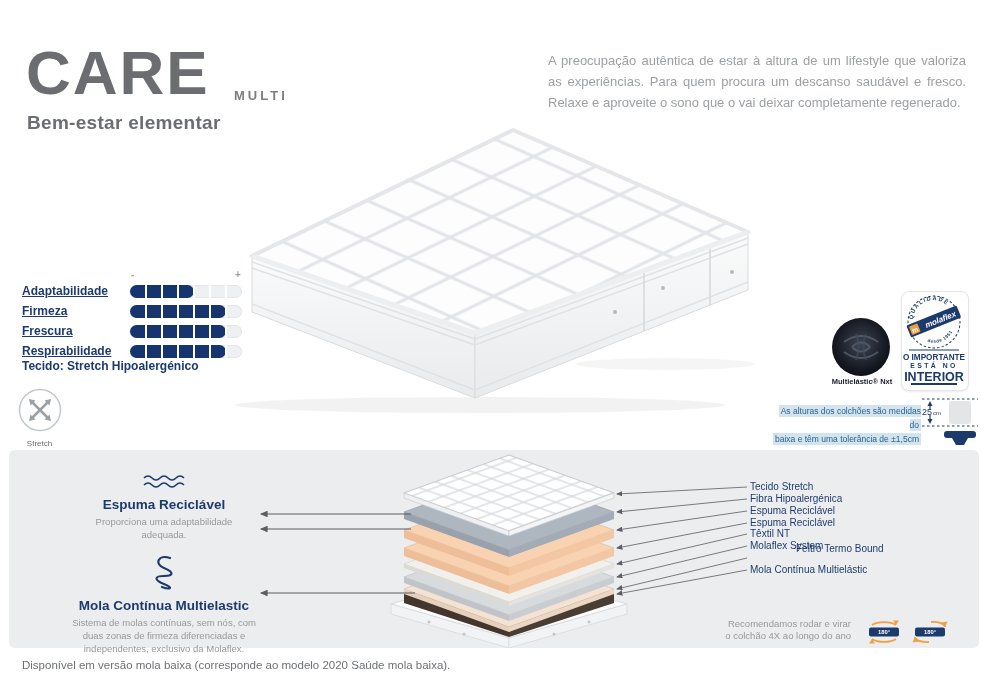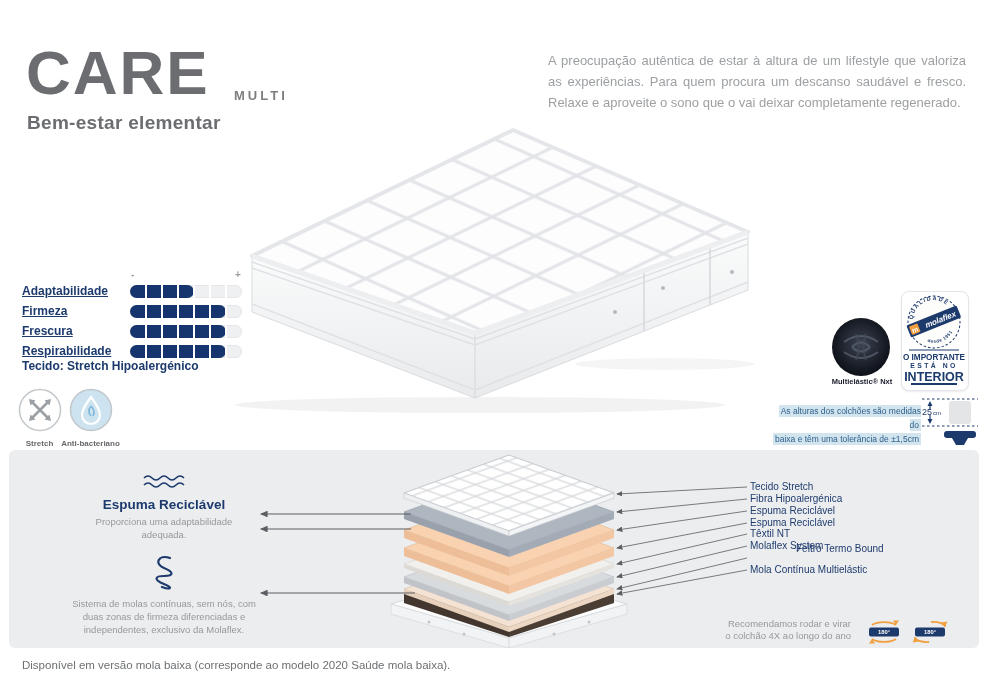--- a/index.html
+++ b/index.html
@@ -18,21 +18,21 @@
   .rating-row{display:flex;align-items:center;height:20px;}
   .rating-label{width:108px;font-size:12px;font-weight:700;color:#1d3a6d;text-decoration:underline;}
   .bar{position:relative;width:112px;height:13px;border-radius:7px;background:#eef0f2;box-shadow:inset 0 0 0 1px #e4e6e9;}
   .bar-fill{position:absolute;left:0;top:0;height:13px;background:#16356e;border-radius:7px;}
   .bar-div{position:absolute;top:0;width:2px;height:13px;background:#fff;}
   .fabric-note{left:22px;top:359px;font-size:12px;font-weight:700;color:#1d3a6d;}
 
   
   #features{left:14px;top:388px;display:flex;}
   .feature{width:51px;display:flex;flex-direction:column;align-items:center;}
-  .feature-label{margin-top:3px;font-size:8px;font-weight:700;color:#67696c;white-space:nowrap;}
+  .feature-label{margin-top:3px;font-size:8px;font-weight:400;color:#67696c;white-space:nowrap;}
 
   
   .spring-caption{left:816px;top:377px;width:92px;text-align:center;font-size:7.5px;font-weight:700;color:#1a1c2c;}
   .badge-box{left:901px;top:291px;width:66px;height:98px;background:#fff;border:1px solid #e3e5e8;border-radius:8px;box-shadow:0 1px 2px rgba(0,0,0,.08);}
   .note-block{left:765px;top:404px;width:156px;text-align:right;font-size:8.5px;line-height:14px;color:#2d5f8a;}
   .note-block span{background:#d2e4ee;padding:1px 2px;}
 
   
   .panel{left:9px;top:450px;width:970px;height:198px;background:#ecedef;border-radius:6px;}
   .callout{position:absolute;width:200px;text-align:center;}
@@ -150,28 +150,20 @@
             <line x1="30" y1="14" x2="14" y2="30"></line>
           </g>
           <g fill="#9ba0a5">
             <path d="M11,11 L17.5,12.5 L12.5,17.5 Z"></path>
             <path d="M33,33 L26.5,31.5 L31.5,26.5 Z"></path>
             <path d="M33,11 L31.5,17.5 L26.5,12.5 Z"></path>
             <path d="M11,33 L12.5,26.5 L17.5,31.5 Z"></path>
           </g>
         </svg></span>
       <span class="feature-label">Stretch</span>
-    </div>
-    <div class="feature">
-      <span><svg width="44" height="44" viewBox="0 0 44 44">
-          <circle cx="22" cy="22" r="20.5" fill="#cde4f0" stroke="#c2c7cb" stroke-width="1.5"></circle>
-          <path d="M22,9 C28,17 31,22 31,27 a9,9 0 0 1 -18,0 C13,22 16,17 22,9 Z" fill="none" stroke="#fff" stroke-width="2.2"></path>
-          <path d="M22,18 C25,21 26,24 24,28 M22,18 C19,22 19,25 22,28" fill="none" stroke="#7fb8d8" stroke-width="1.6"></path>
-        </svg></span>
-      <span class="feature-label">Anti-bacteriano</span>
     </div>
   </div>
 
 <svg class="abs" style="left:830px;top:316px" width="62" height="62" viewBox="0 0 62 62">
   <defs>
     <radialGradient id="sprg" cx="0.5" cy="0.45" r="0.6">
       <stop offset="0" stop-color="#3d4452"></stop>
         <stop offset="0.7" stop-color="#171b24"></stop>
         <stop offset="1" stop-color="#0a0c12"></stop>
     </radialGradient>
@@ -314,20 +306,21 @@
       <path d="M3,4 q4,-4 8,0 t8,0 t8,0 t8,0 t8,0" fill="none" stroke="#1d3a6d" stroke-width="1.6"></path>
       <path d="M3,11 q4,-4 8,0 t8,0 t8,0 t8,0 t8,0" fill="none" stroke="#1d3a6d" stroke-width="1.6"></path>
     </svg>
     <div class="callout-title">Espuma Reciclável</div>
     <div class="callout-desc" style="width:150px;margin-left:25px">Proporciona uma adaptabilidade adequada.</div>
   </div>
   <div class="callout" style="left:55px;top:104px">
     <svg width="28" height="36" viewBox="0 0 28 36">
       <path d="M20,4 C8,0 4,10 14,14 C24,18 24,22 14,22 C4,22 4,26 14,30 C24,34 20,36 12,33" fill="none" stroke="#1d3a6d" stroke-width="2.2" stroke-linecap="round"></path>
     </svg>
+    <div class="callout-title">Mola Contínua Multielastic</div>
     <div class="callout-desc" style="width:190px;margin-left:5px">Sistema de molas contínuas, sem nós, com duas zonas de firmeza diferenciadas e independentes, exclusivo da Molaflex.</div>
   </div>
 
   <div id="layer-labels">
       <div class="layer-label" style="top: 0px;">Tecido Stretch</div>
       <div class="layer-label" style="top: 11.87px;">Fibra Hipoalergénica</div>
       <div class="layer-label" style="top: 23.74px;">Espuma Reciclável</div>
       <div class="layer-label" style="top: 35.61px;">Espuma Reciclável</div>
       <div class="layer-label" style="top: 47.48px;">Têxtil NT</div>
       <div class="layer-label" style="top: 59.35px;">Molaflex System</div>

